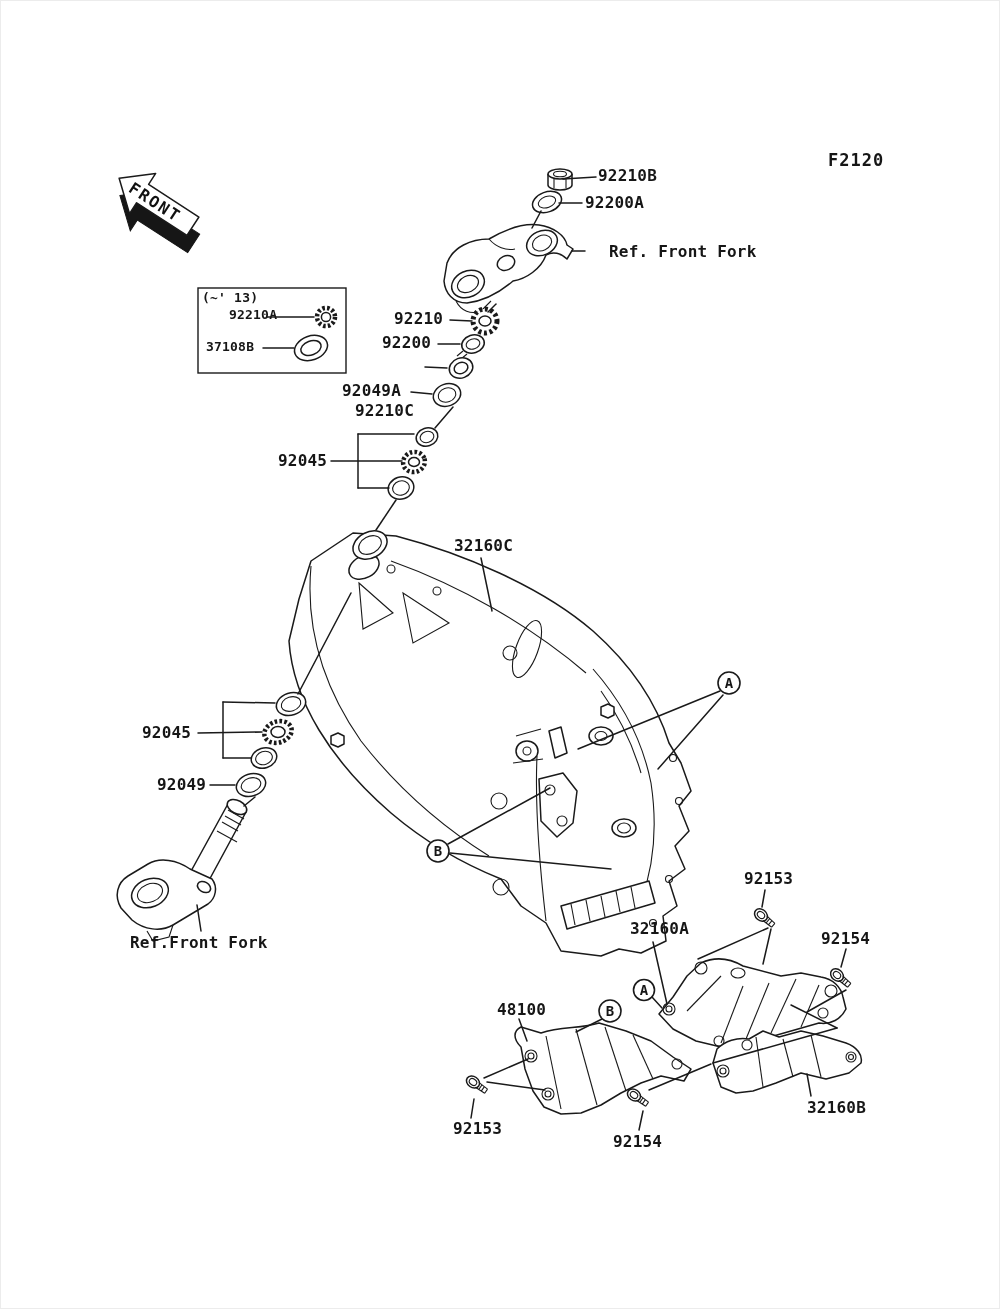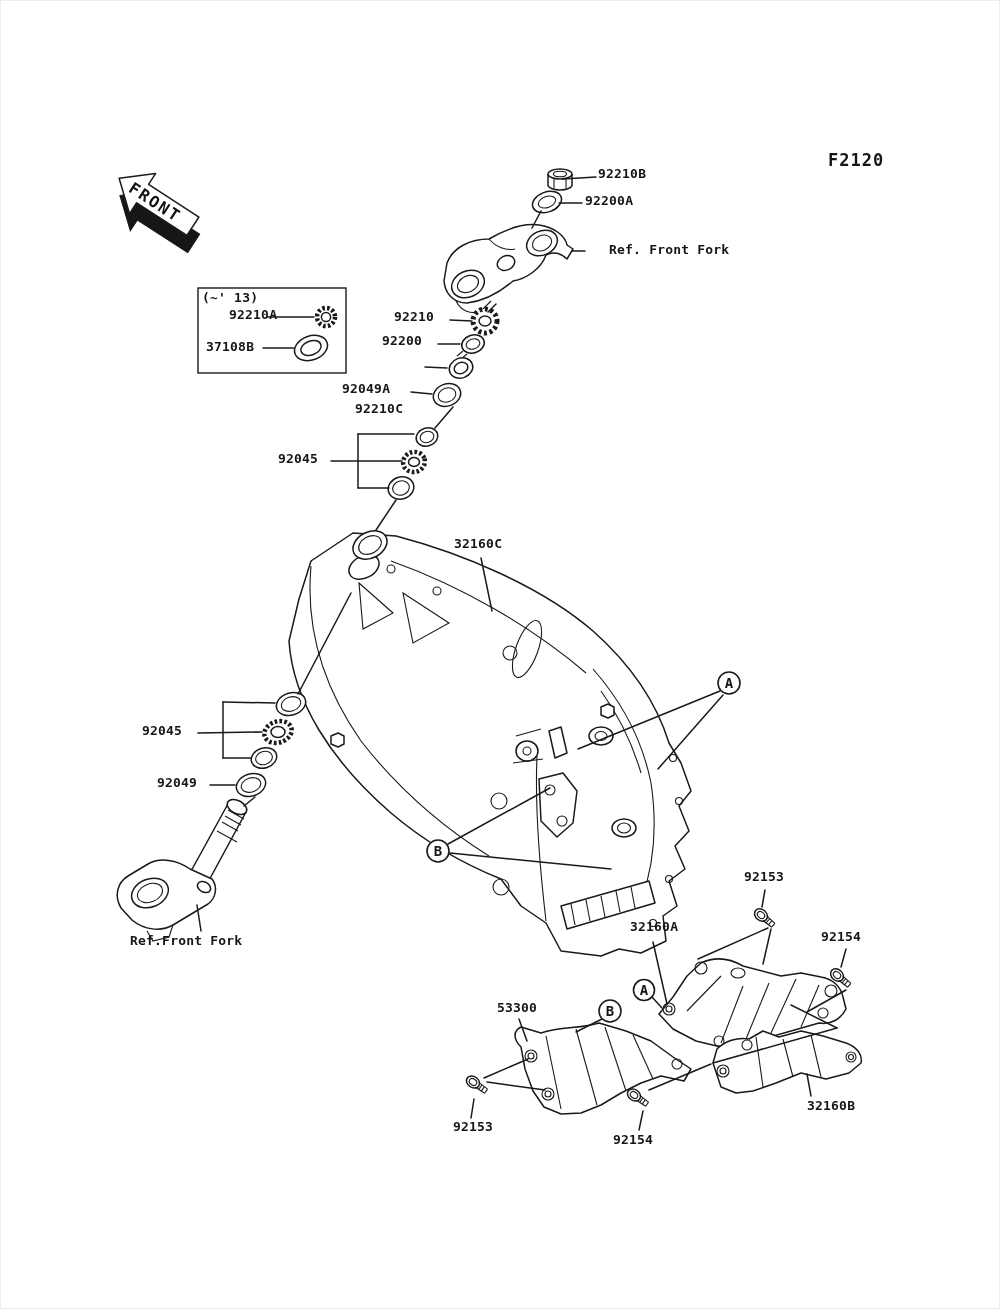--- a/index.html
+++ b/index.html
@@ -3,21 +3,21 @@
 <meta charset="utf-8">
 <style>
   html,body{margin:0;padding:0;background:#ffffff;}
   .canvas{
     position:relative;width:1000px;height:1309px;background:#ffffff;
     overflow:hidden;border:1px solid #ececec;box-sizing:border-box;
     font-family:"DejaVu Sans Mono", monospace;
   }
   .canvas svg{position:absolute;left:0;top:0;}
   .lbl{
-    position:absolute;font-weight:bold;font-size:13px;line-height:1.1;
+    position:absolute;font-weight:bold;font-size:16px;line-height:1.1;
     color:#161616;white-space:nowrap;letter-spacing:0.2px;
     font-family:"DejaVu Sans Mono", monospace;
   }
   .lbl-sm{font-size:13px;}
   .lbl-fig{font-size:17px;letter-spacing:1px;}
   .ln{stroke:#1a1a1a;stroke-width:1.5;fill:none;stroke-linecap:round;stroke-linejoin:round;}
   .shape{stroke:#1a1a1a;stroke-width:1.5;fill:#ffffff;stroke-linejoin:round;}
   .thin{stroke:#1a1a1a;stroke-width:1.1;fill:none;}
   .gear{fill:#ffffff;stroke:#1a1a1a;}
   .callout-circle{fill:#ffffff;stroke:#1a1a1a;stroke-width:1.6;}
@@ -341,18 +341,18 @@
 <div class="lbl" style="left:341px;top:381px;">92049A</div>
 <div class="lbl" style="left:277px;top:451px;">92045</div>
 <div class="lbl" style="left:453px;top:536px;">32160C</div>
 <div class="lbl" style="left:141px;top:723px;">92045</div>
 <div class="lbl" style="left:156px;top:775px;">92049</div>
 <div class="lbl" style="left:129px;top:933px;">Ref.Front Fork</div>
 
 <div class="lbl" style="left:743px;top:869px;">92153</div>
 <div class="lbl" style="left:629px;top:919px;">32160A</div>
 <div class="lbl" style="left:820px;top:929px;">92154</div>
-<div class="lbl" style="left:496px;top:1000px;">53300</div>
+<div class="lbl" style="left:496px;top:1000px;">48100</div>
 <div class="lbl" style="left:452px;top:1119px;">92153</div>
 <div class="lbl" style="left:612px;top:1132px;">92154</div>
 <div class="lbl" style="left:782px;top:1098px;margin-left:24px;">32160B</div>
 
 </div>
 
 </body></html>

